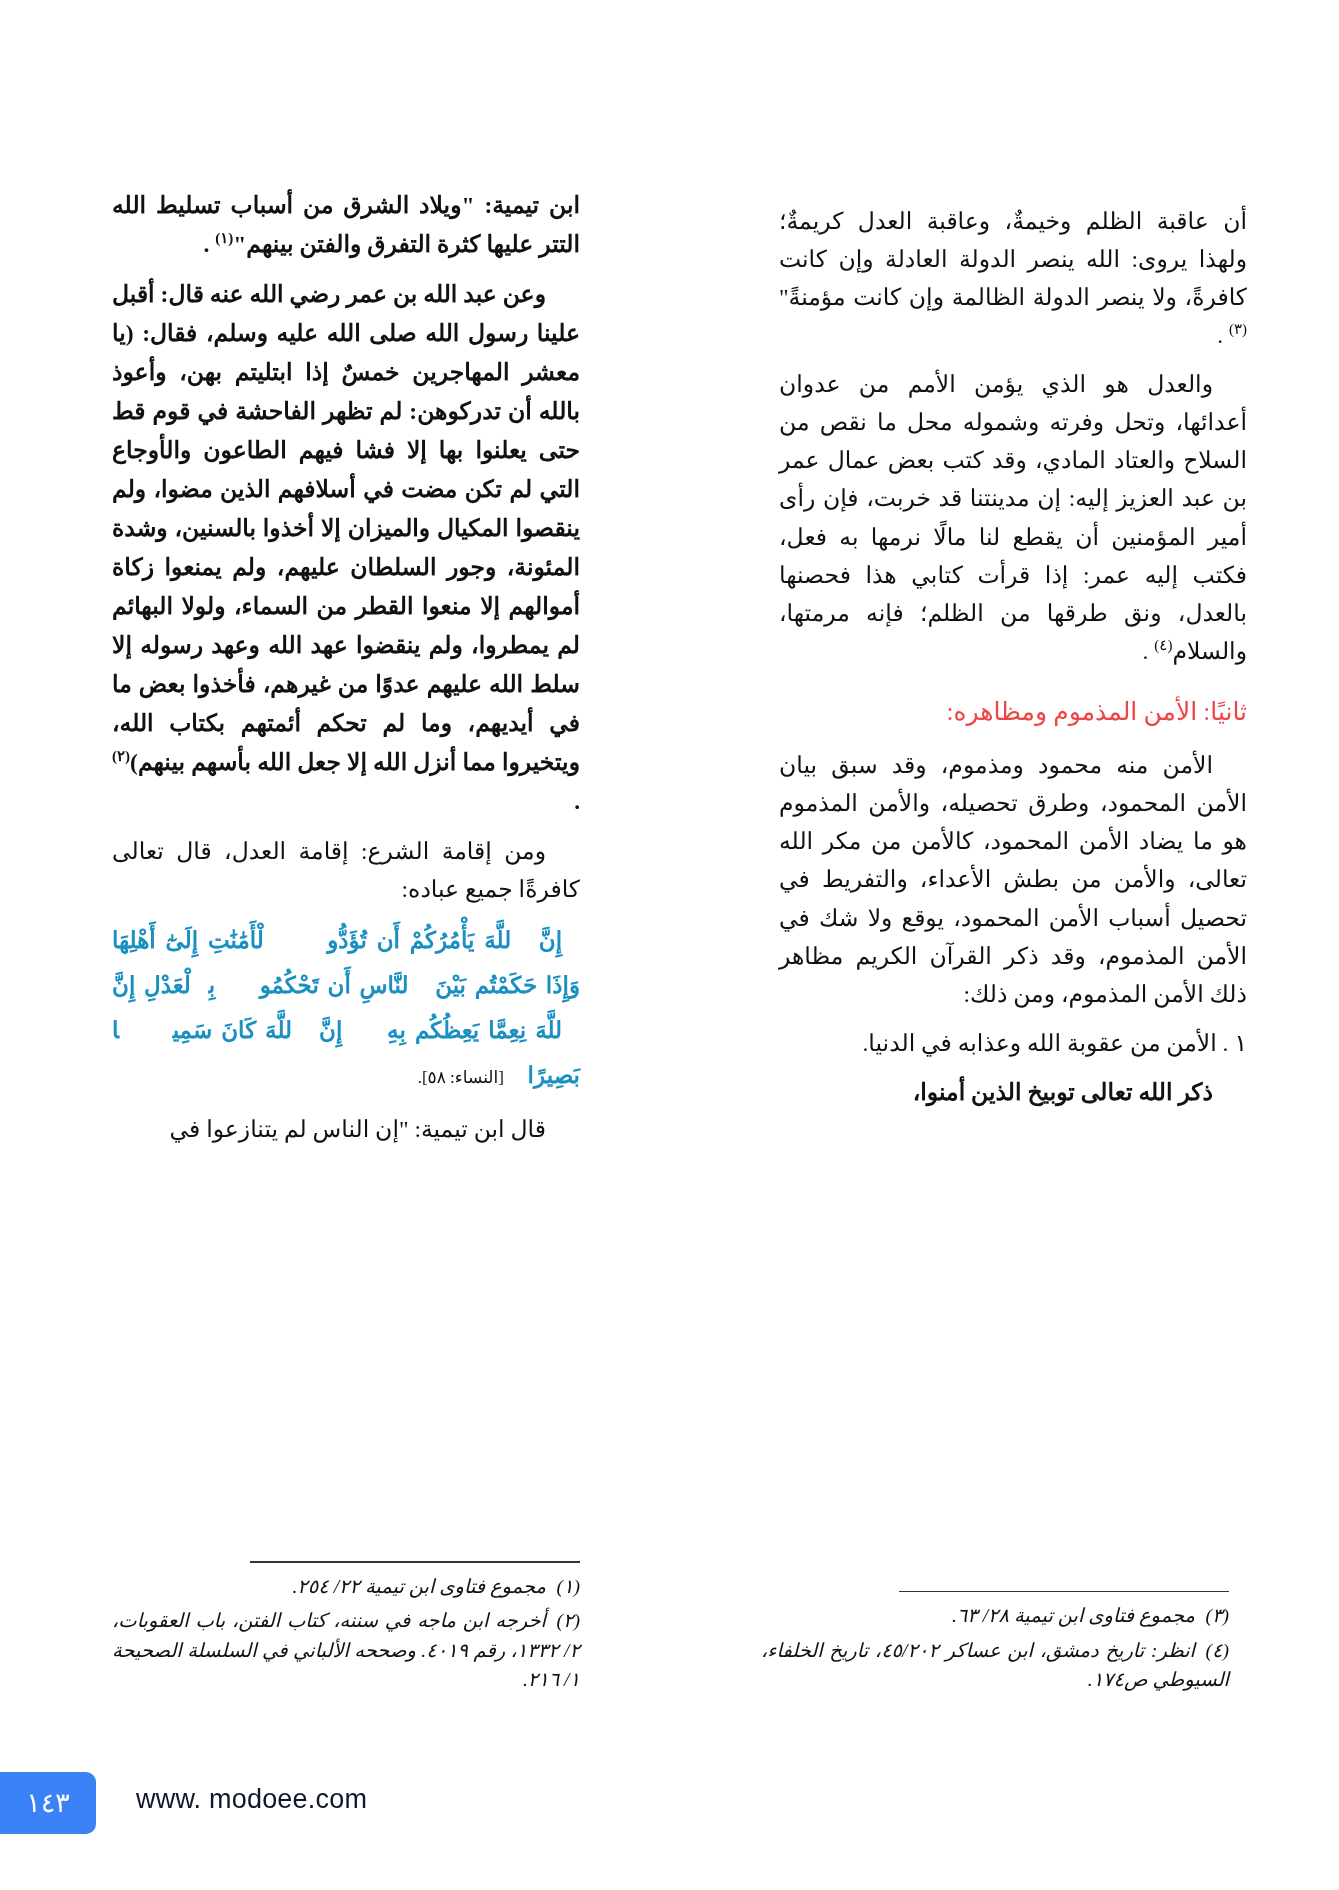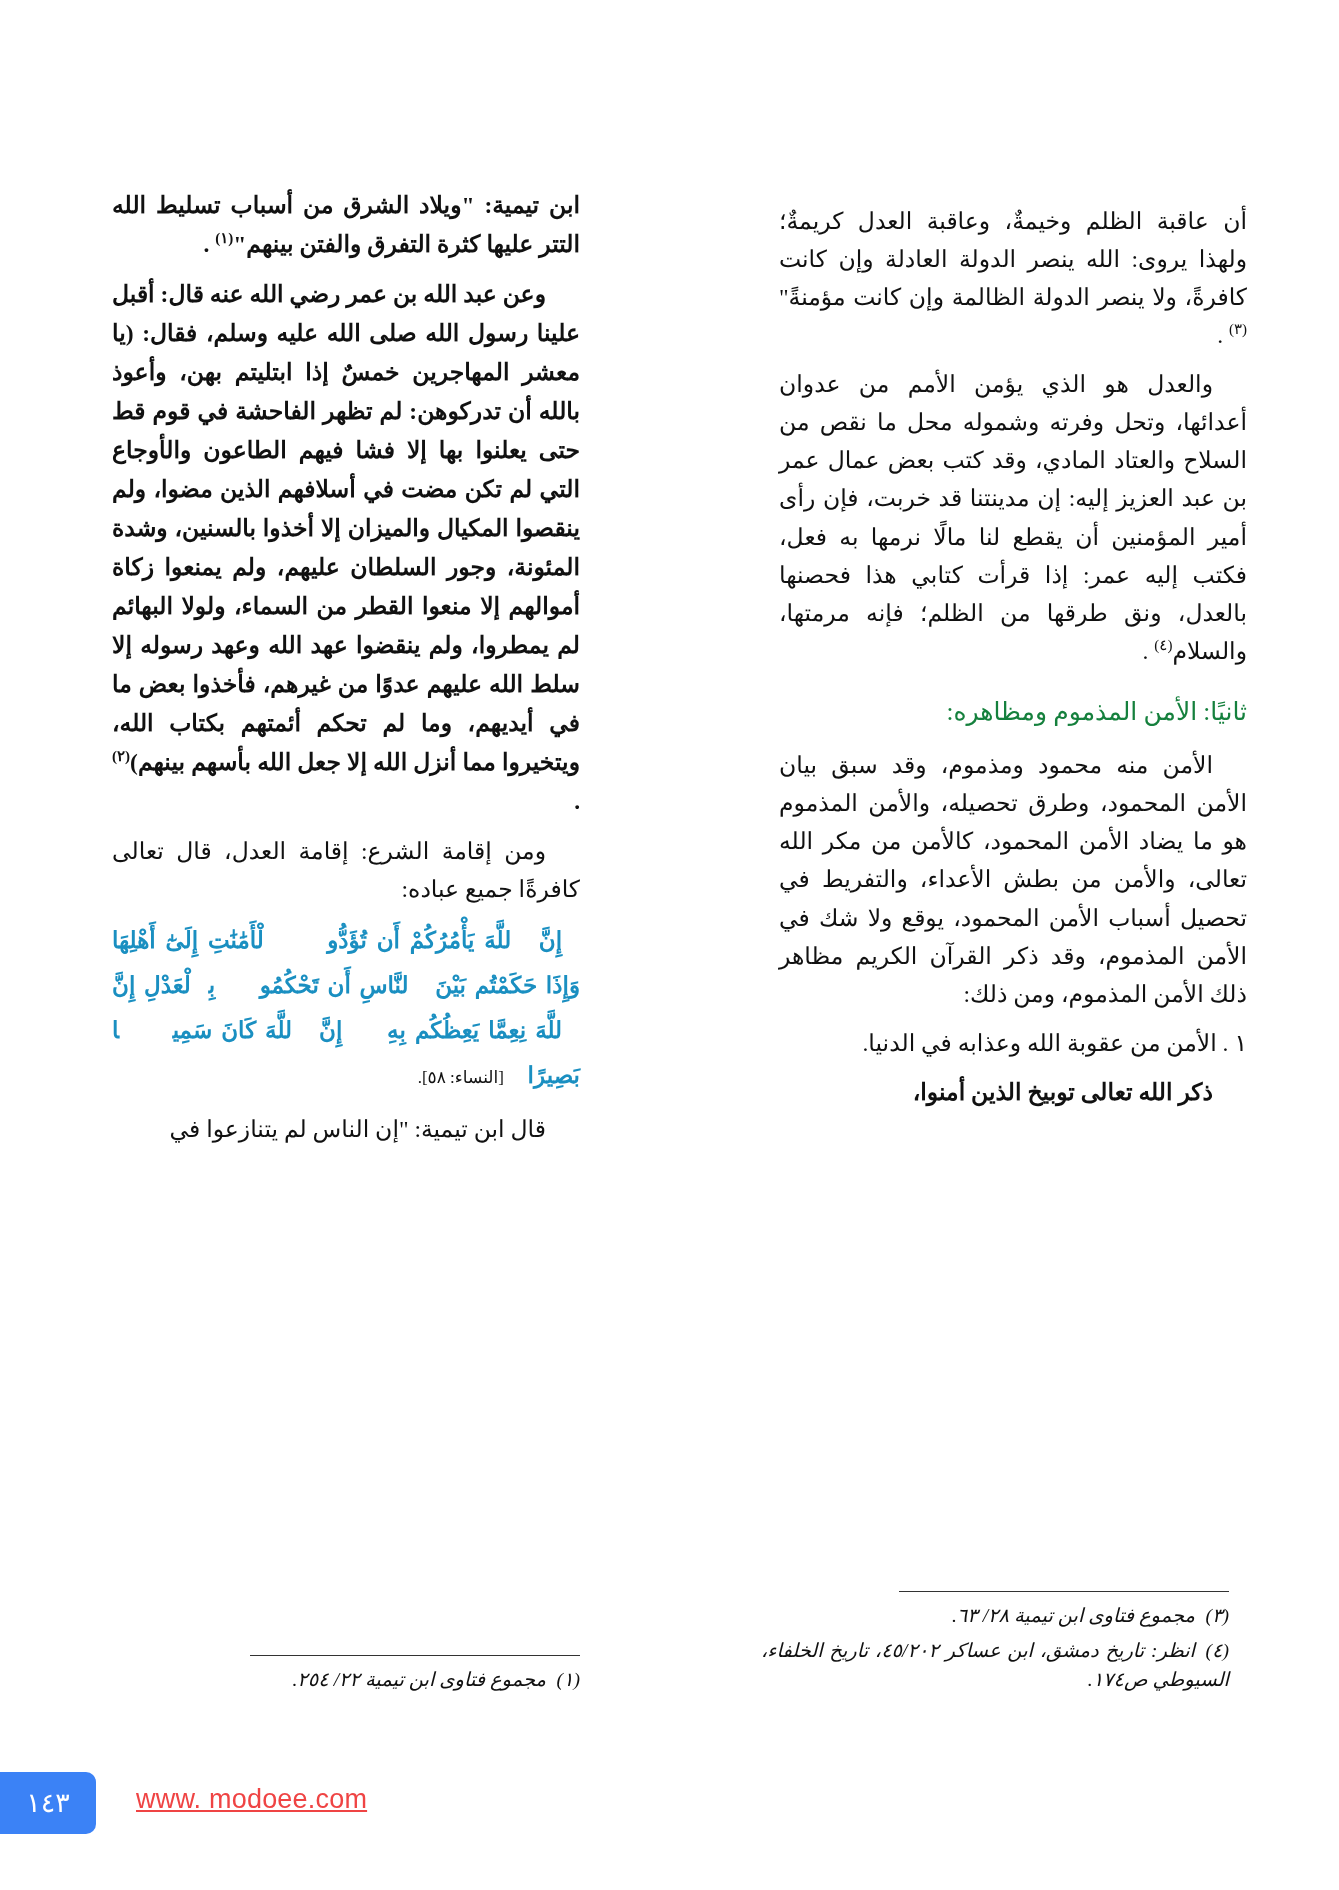--- a/index.html
+++ b/index.html
@@ -68,21 +68,21 @@
   p.indent { text-indent: 34px; }
 
   .para-bold {
     font-weight: bold;
     font-size: 23.5px;
     line-height: 1.66;
     letter-spacing: -0.1px;
   }
 
   .subheading {
-    color: #15803d;
+    color: #ef4444;
     font-size: 25px;
     margin: 22px 0 14px 0;
     font-weight: normal;
   }
 
   sup.fn {
     font-size: 15px;
     vertical-align: super;
     line-height: 0;
   }
@@ -149,25 +149,24 @@
     font-size: 27px;
     display: flex;
     align-items: center;
     justify-content: center;
     letter-spacing: 1px;
   }
   .site-url {
     position: absolute;
     left: 136px;
     top: 12px;
-    color: #ef4444;
+    color: #0f172a;
     font-size: 27px;
     font-family: "Liberation Sans", sans-serif;
     letter-spacing: 0.2px;
-    text-decoration: underline;
   }
 </style>
 </head>
 <body>
 
 <div class="page">
 
 
   <div class="col col-right">
     <p><span>أن عاقبة الظلم وخيمةٌ، وعاقبة العدل كريمةٌ؛ ولهذا يروى: الله ينصر الدولة العادلة وإن كانت كافرةً، ولا ينصر الدولة الظالمة وإن كانت مؤمنةً"</span><sup class="fn">(٣)</sup><span> .</span></p>
@@ -195,20 +194,21 @@
 
   <div class="footnotes fn-right">
     <div class="fn-rule"></div>
     <div class="fn-item"><span class="fn-num">(٣)</span><span>مجموع فتاوى ابن تيمية ٢٨/ ٦٣.</span></div>
     <div class="fn-item"><span class="fn-num">(٤)</span><span>انظر: تاريخ دمشق، ابن عساكر ٤٥/٢٠٢، تاريخ الخلفاء، السيوطي ص١٧٤.</span></div>
   </div>
 
   <div class="footnotes fn-left">
     <div class="fn-rule"></div>
     <div class="fn-item"><span class="fn-num">(١)</span><span>مجموع فتاوى ابن تيمية ٢٢/ ٢٥٤.</span></div>
+    <div class="fn-item"><span class="fn-num">(٢)</span><span>أخرجه ابن ماجه في سننه، كتاب الفتن، باب العقوبات، ٢/ ١٣٣٢، رقم ٤٠١٩. وصححه الألباني في السلسلة الصحيحة ١/ ٢١٦.</span></div>
   </div>
 
   <div class="footer">
     <div class="page-number-box">١٤٣</div>
     <div class="site-url">www. modoee.com</div>
   </div>
 
 </div>
 
 </body></html>

